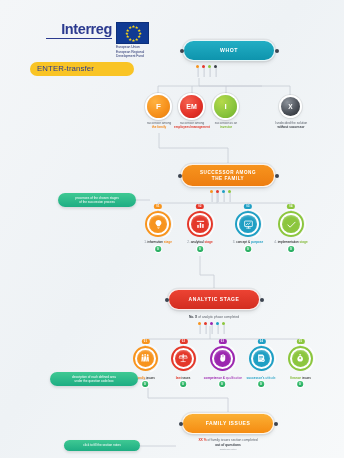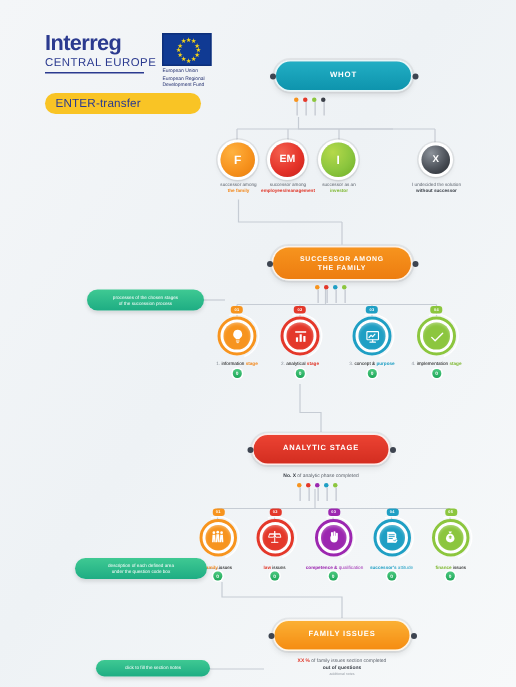--- a/index.html
+++ b/index.html
@@ -13,21 +13,21 @@
     width: 344px; height: 458px;
     background: linear-gradient(125deg, #f4f6f8 0%, #eef2f5 45%, #f7f9fa 100%);
   }
 
   
   .logo-wrap {
     position: absolute; left: 30px; top: 22px;
     width: 104px; display: flex; flex-direction: column; gap: 1px;
   }
   .logo-top { display: flex; align-items: flex-start; gap: 4px; }
-  .logo-left { display: flex; flex-direction: column; align-items: flex-start; }
+  .logo-left { display: flex; flex-direction: column; align-items: flex-end; margin-left: 16px; }
   .logo-interreg {
     font-size: 14.5px; font-weight: bold; color: #2b3a8f;
     letter-spacing: -0.4px; line-height: 1.02;
   }
   .logo-ce {
     font-size: 7.6px; color: #2b3a8f; letter-spacing: 0.35px;
     line-height: 1.25; margin-top: 0.5px; white-space: nowrap;
   }
   .logo-rule { width: 66px; height: 1px; background: #2b3a8f; margin-top: 1px; }
   .logo-badge {
@@ -182,21 +182,20 @@
 </style>
 </head>
 <body>
 
 <div id="page">
 
   <div class="logo-wrap">
     <div class="logo-top">
       <div class="logo-left">
         <div class="logo-interreg">Interreg</div>
-        <div class="logo-ce">CENTRAL EUROPE</div>
         <div class="logo-rule"></div>
       </div>
       <div class="eu-block">
         <div class="eu-flag" id="eu-flag">
             <span class="eu-star" style="left: 16.5px; top: 4.4px;">★</span>
             <span class="eu-star" style="left: 19.8px; top: 5.28423px;">★</span>
             <span class="eu-star" style="left: 22.2158px; top: 7.7px;">★</span>
             <span class="eu-star" style="left: 23.1px; top: 11px;">★</span>
             <span class="eu-star" style="left: 22.2158px; top: 14.3px;">★</span>
             <span class="eu-star" style="left: 19.8px; top: 16.7158px;">★</span>

